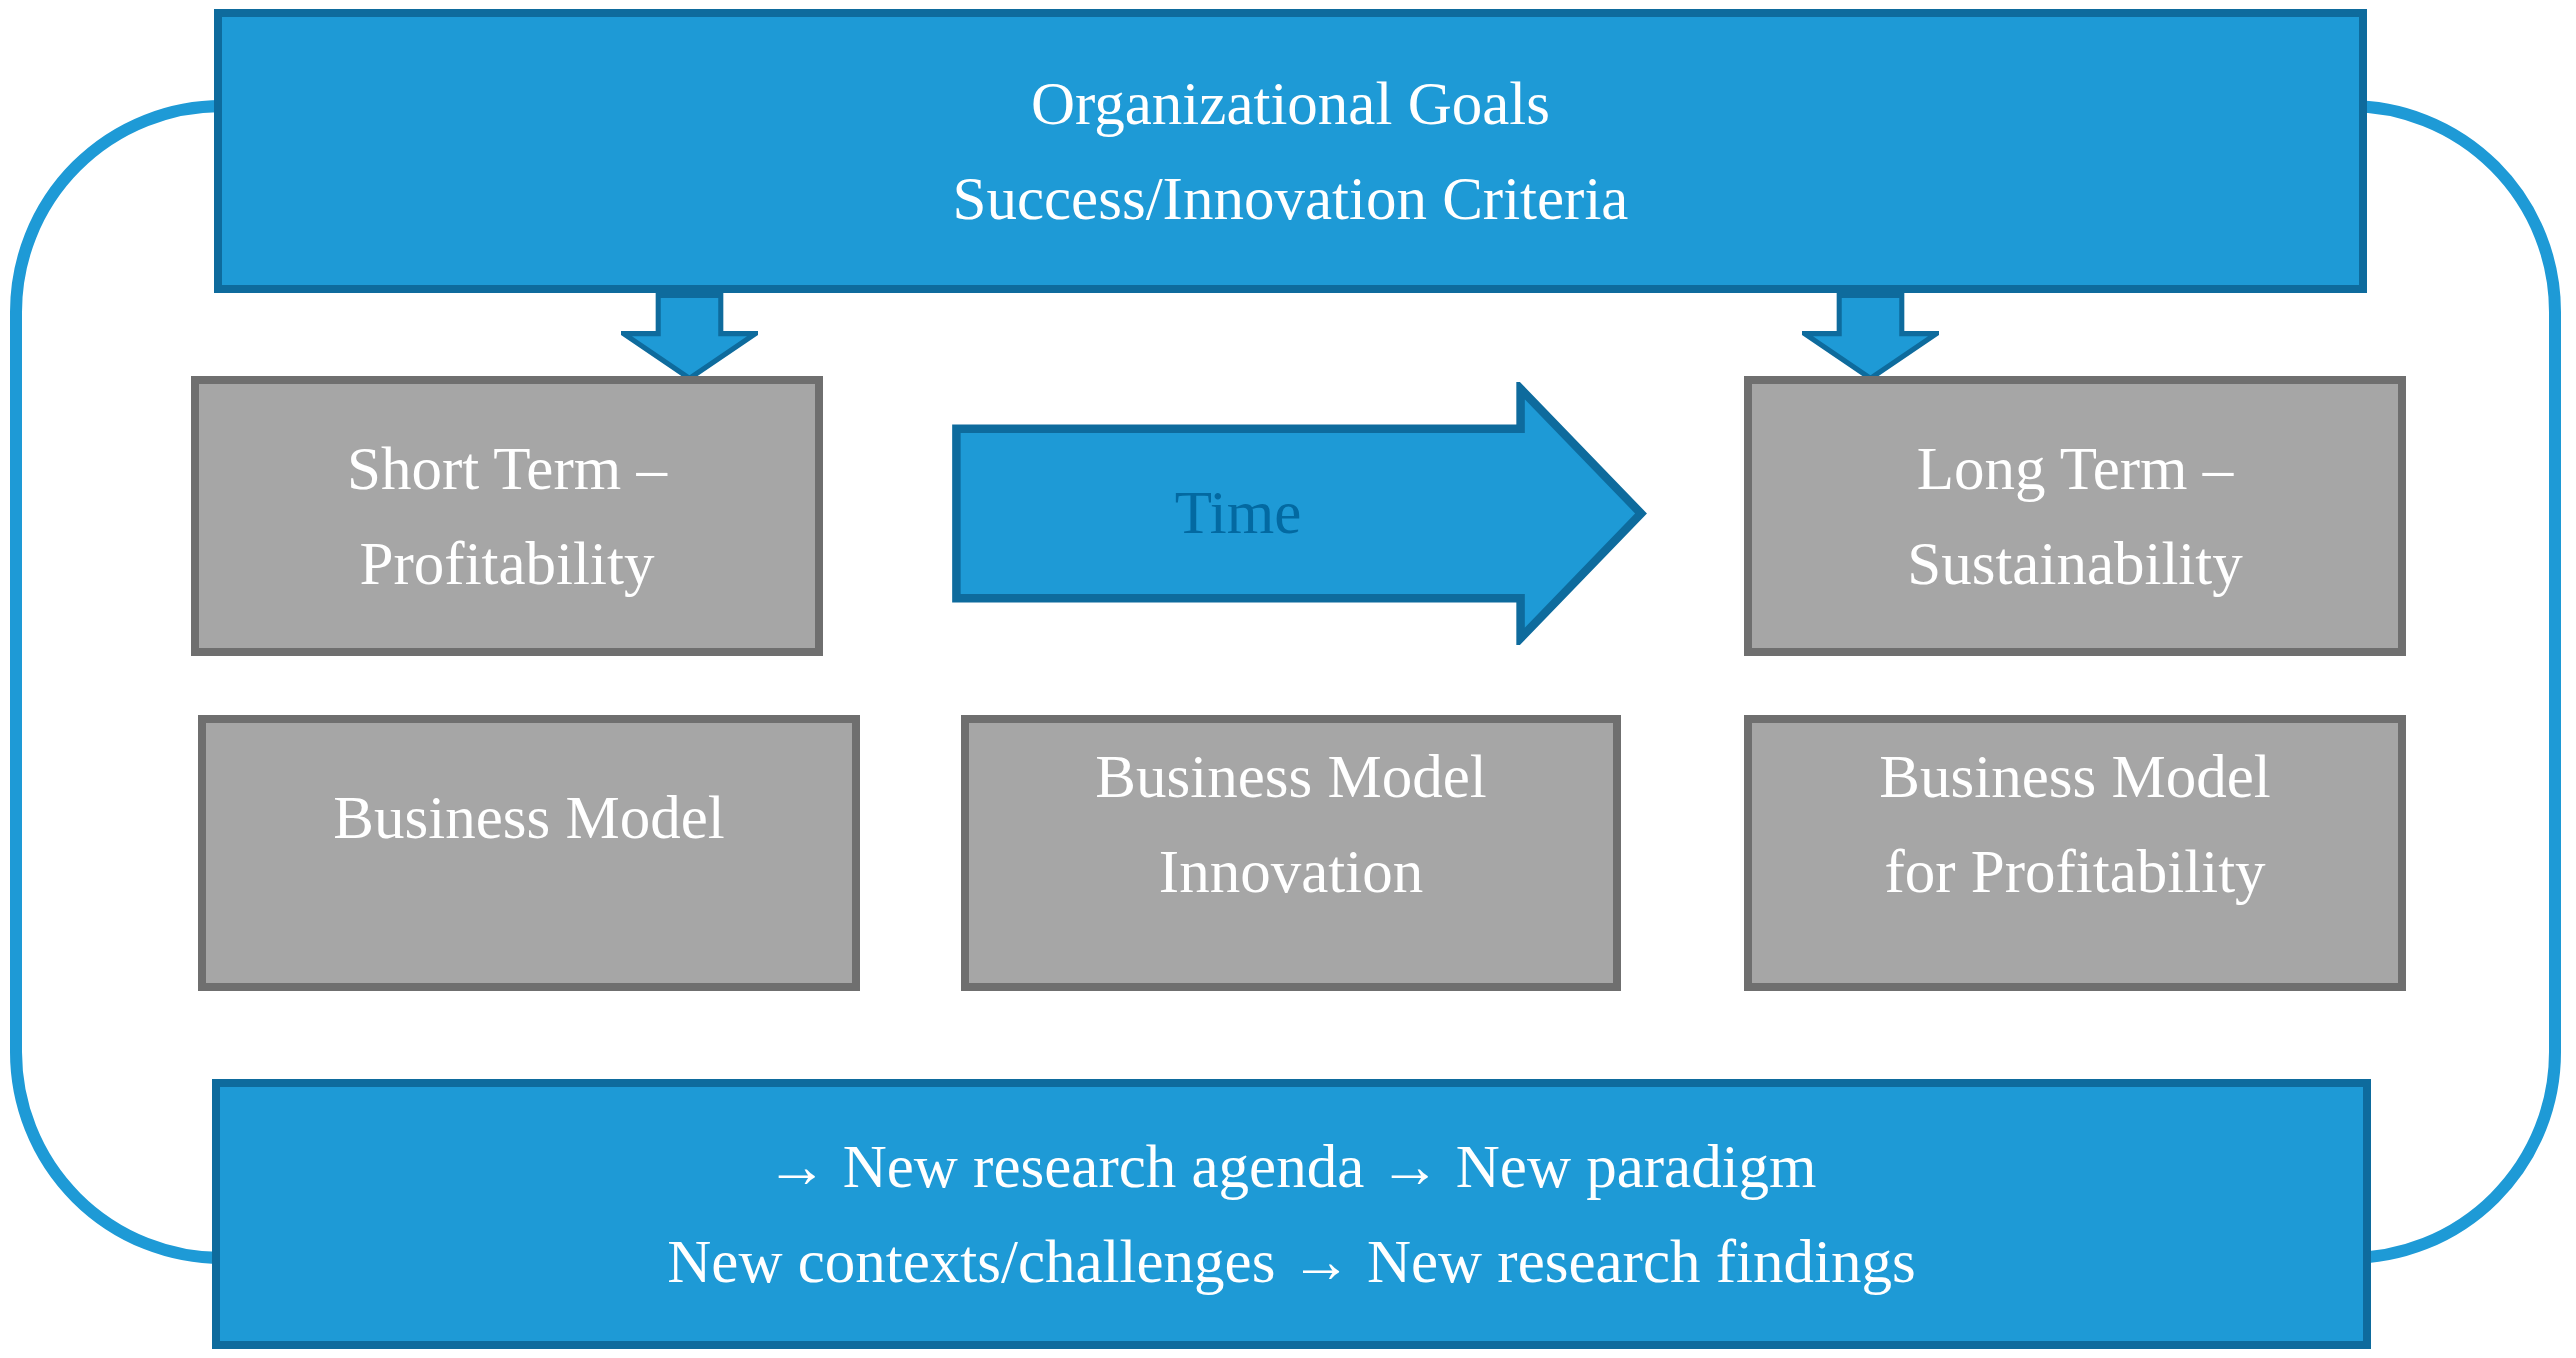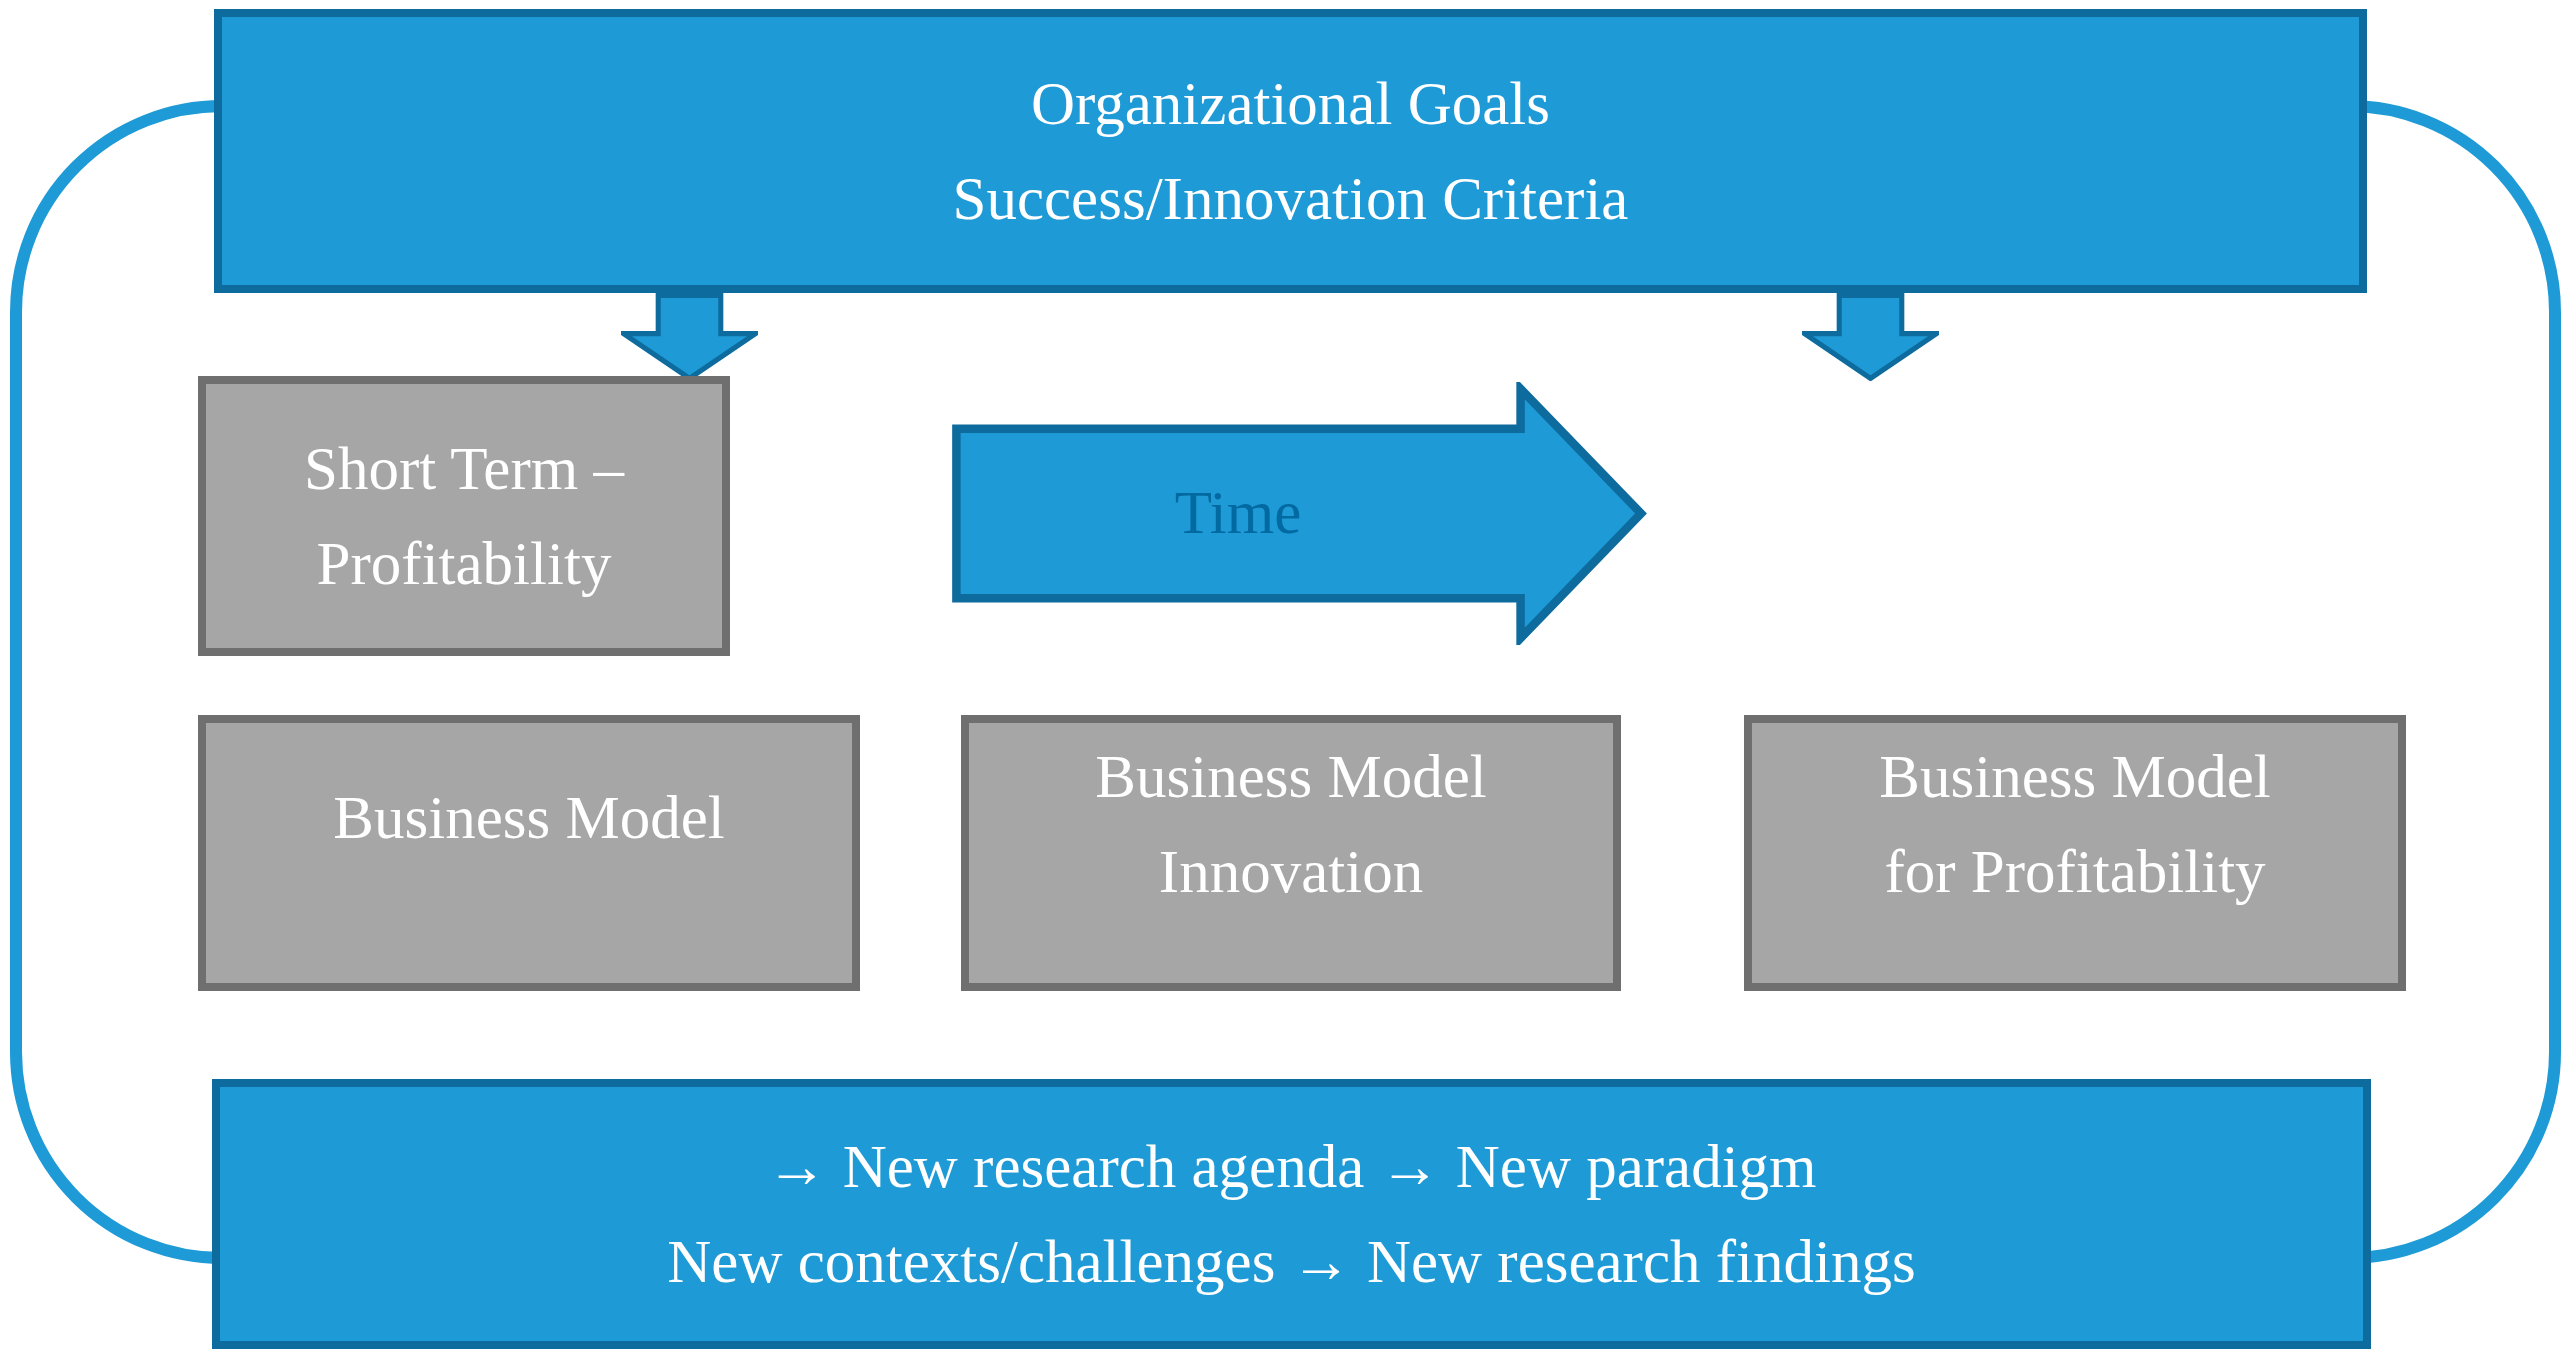--- a/index.html
+++ b/index.html
@@ -39,21 +39,21 @@
   .blue-box {
     background: #1E9AD6;
     border: 8.5px solid #0E6B9D;
   }
   .gray-box {
     background: #A6A6A6;
     border: 8.5px solid #6F6F6F;
   }
 
   .top-banner    { left: 214px;  top: 8.5px;   width: 2153px; height: 284px; }
-  .row1-left     { left: 198px;  top: 376px;  width: 532px;  height: 280px; justify-content: center; }
+  .row1-left     { left: 191px;  top: 376px;  width: 632px;  height: 280px; justify-content: center; }
   .row1-right    { left: 1744px; top: 376px;  width: 662px;  height: 280px; }
   .row2-left     { left: 198px;  top: 715px;  width: 662px;  height: 276px; padding-bottom: 71px; }
   .row2-middle   { left: 961px; top: 715px;  width: 660px;  height: 276px; padding-bottom: 59px; }
   .row2-right    { left: 1744px; top: 715px;  width: 662px;  height: 276px; padding-bottom: 59px; }
   .bottom-banner { left: 212px;  top: 1079px; width: 2159px; height: 270px; }
 
   .arrow-svg { position: absolute; z-index: 1; }
   .down-arrow-left  { left: 621px;  top: 293px; }
   .down-arrow-right { left: 1802px; top: 293px; }
   .time-arrow       { left: 952px; top: 382px; }
@@ -92,20 +92,24 @@
   <div class="box gray-box row1-left">
     <div class="line">Short Term –</div>
     <div class="line">Profitability</div>
   </div>
 
   <svg class="arrow-svg time-arrow" width="696" height="263" viewBox="0 0 820 310">
     <path d="M5,55 L670,55 L670,8 L812,155 L670,302 L670,255 L5,255 Z" fill="#1E9AD6" stroke="#0E6B9D" stroke-width="10" stroke-linejoin="miter"></path>
   </svg>
   <div class="time-label">Time</div>
 
+  <div class="box gray-box row1-right">
+    <div class="line">Long Term –</div>
+    <div class="line">Sustainability</div>
+  </div>
 
   <div class="box gray-box row2-left">
     <div class="line">Business Model</div>
   </div>
 
   <div class="box gray-box row2-middle">
     <div class="line">Business Model</div>
     <div class="line">Innovation</div>
   </div>
 

